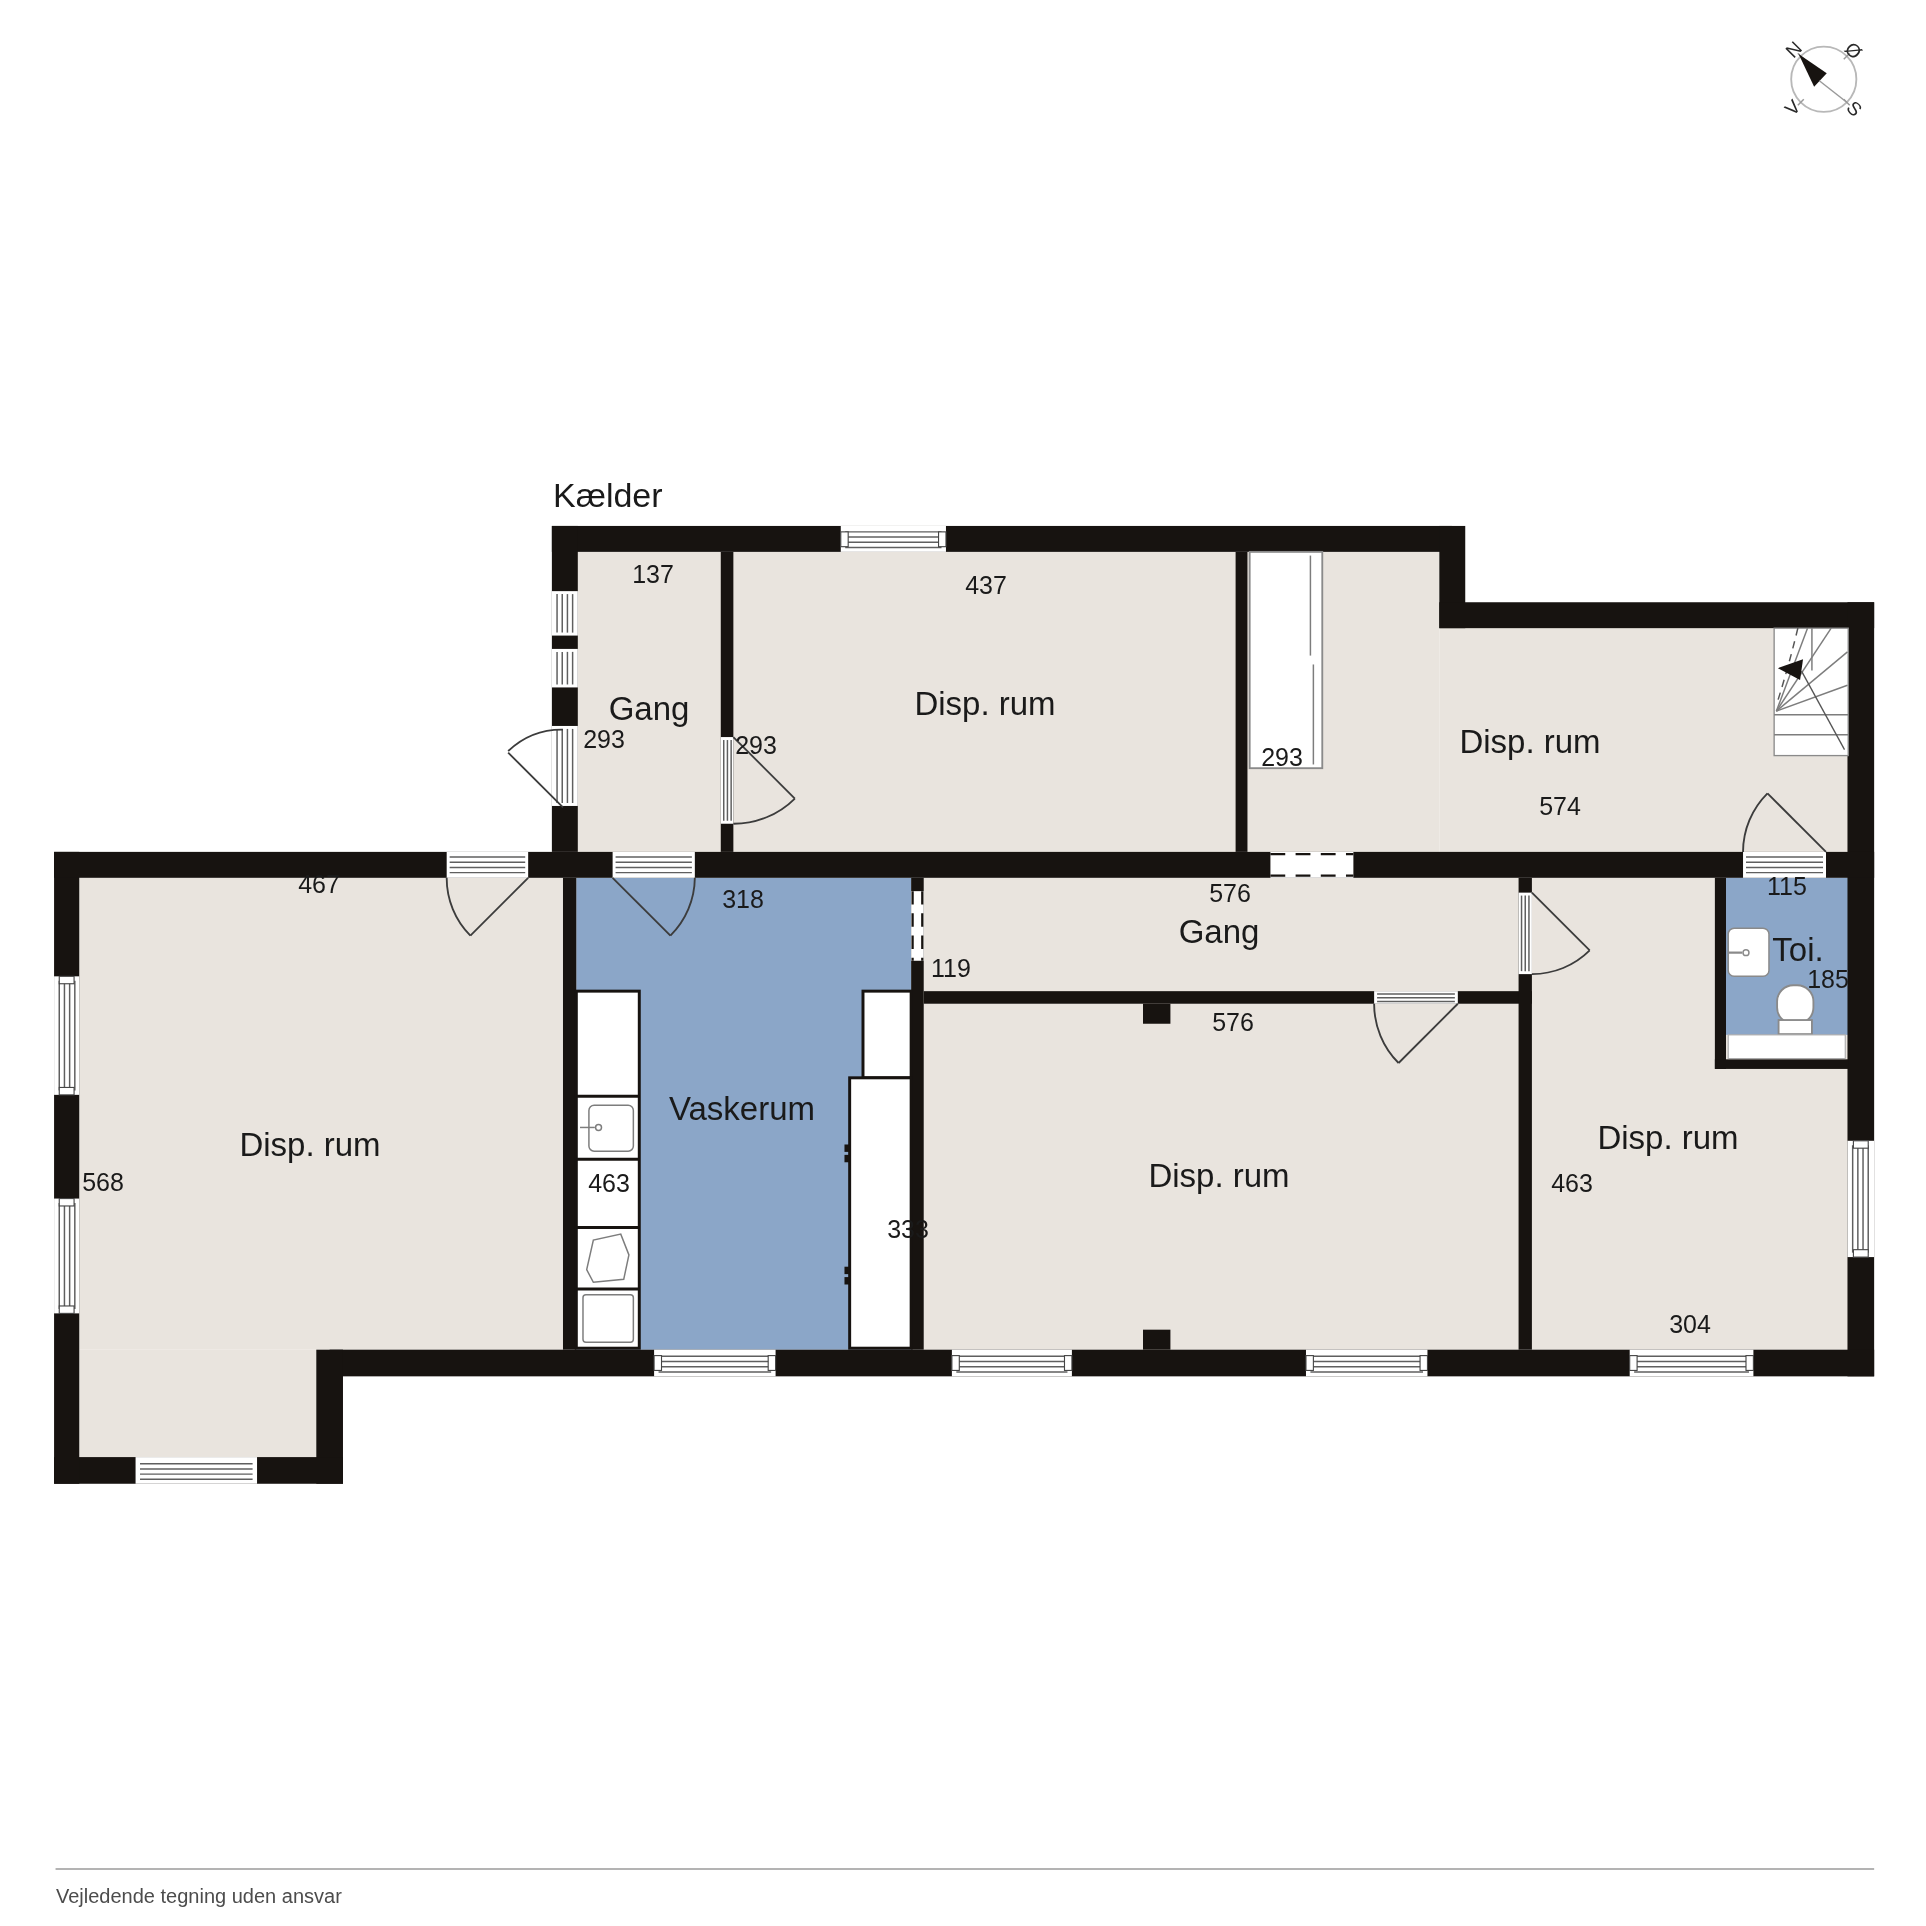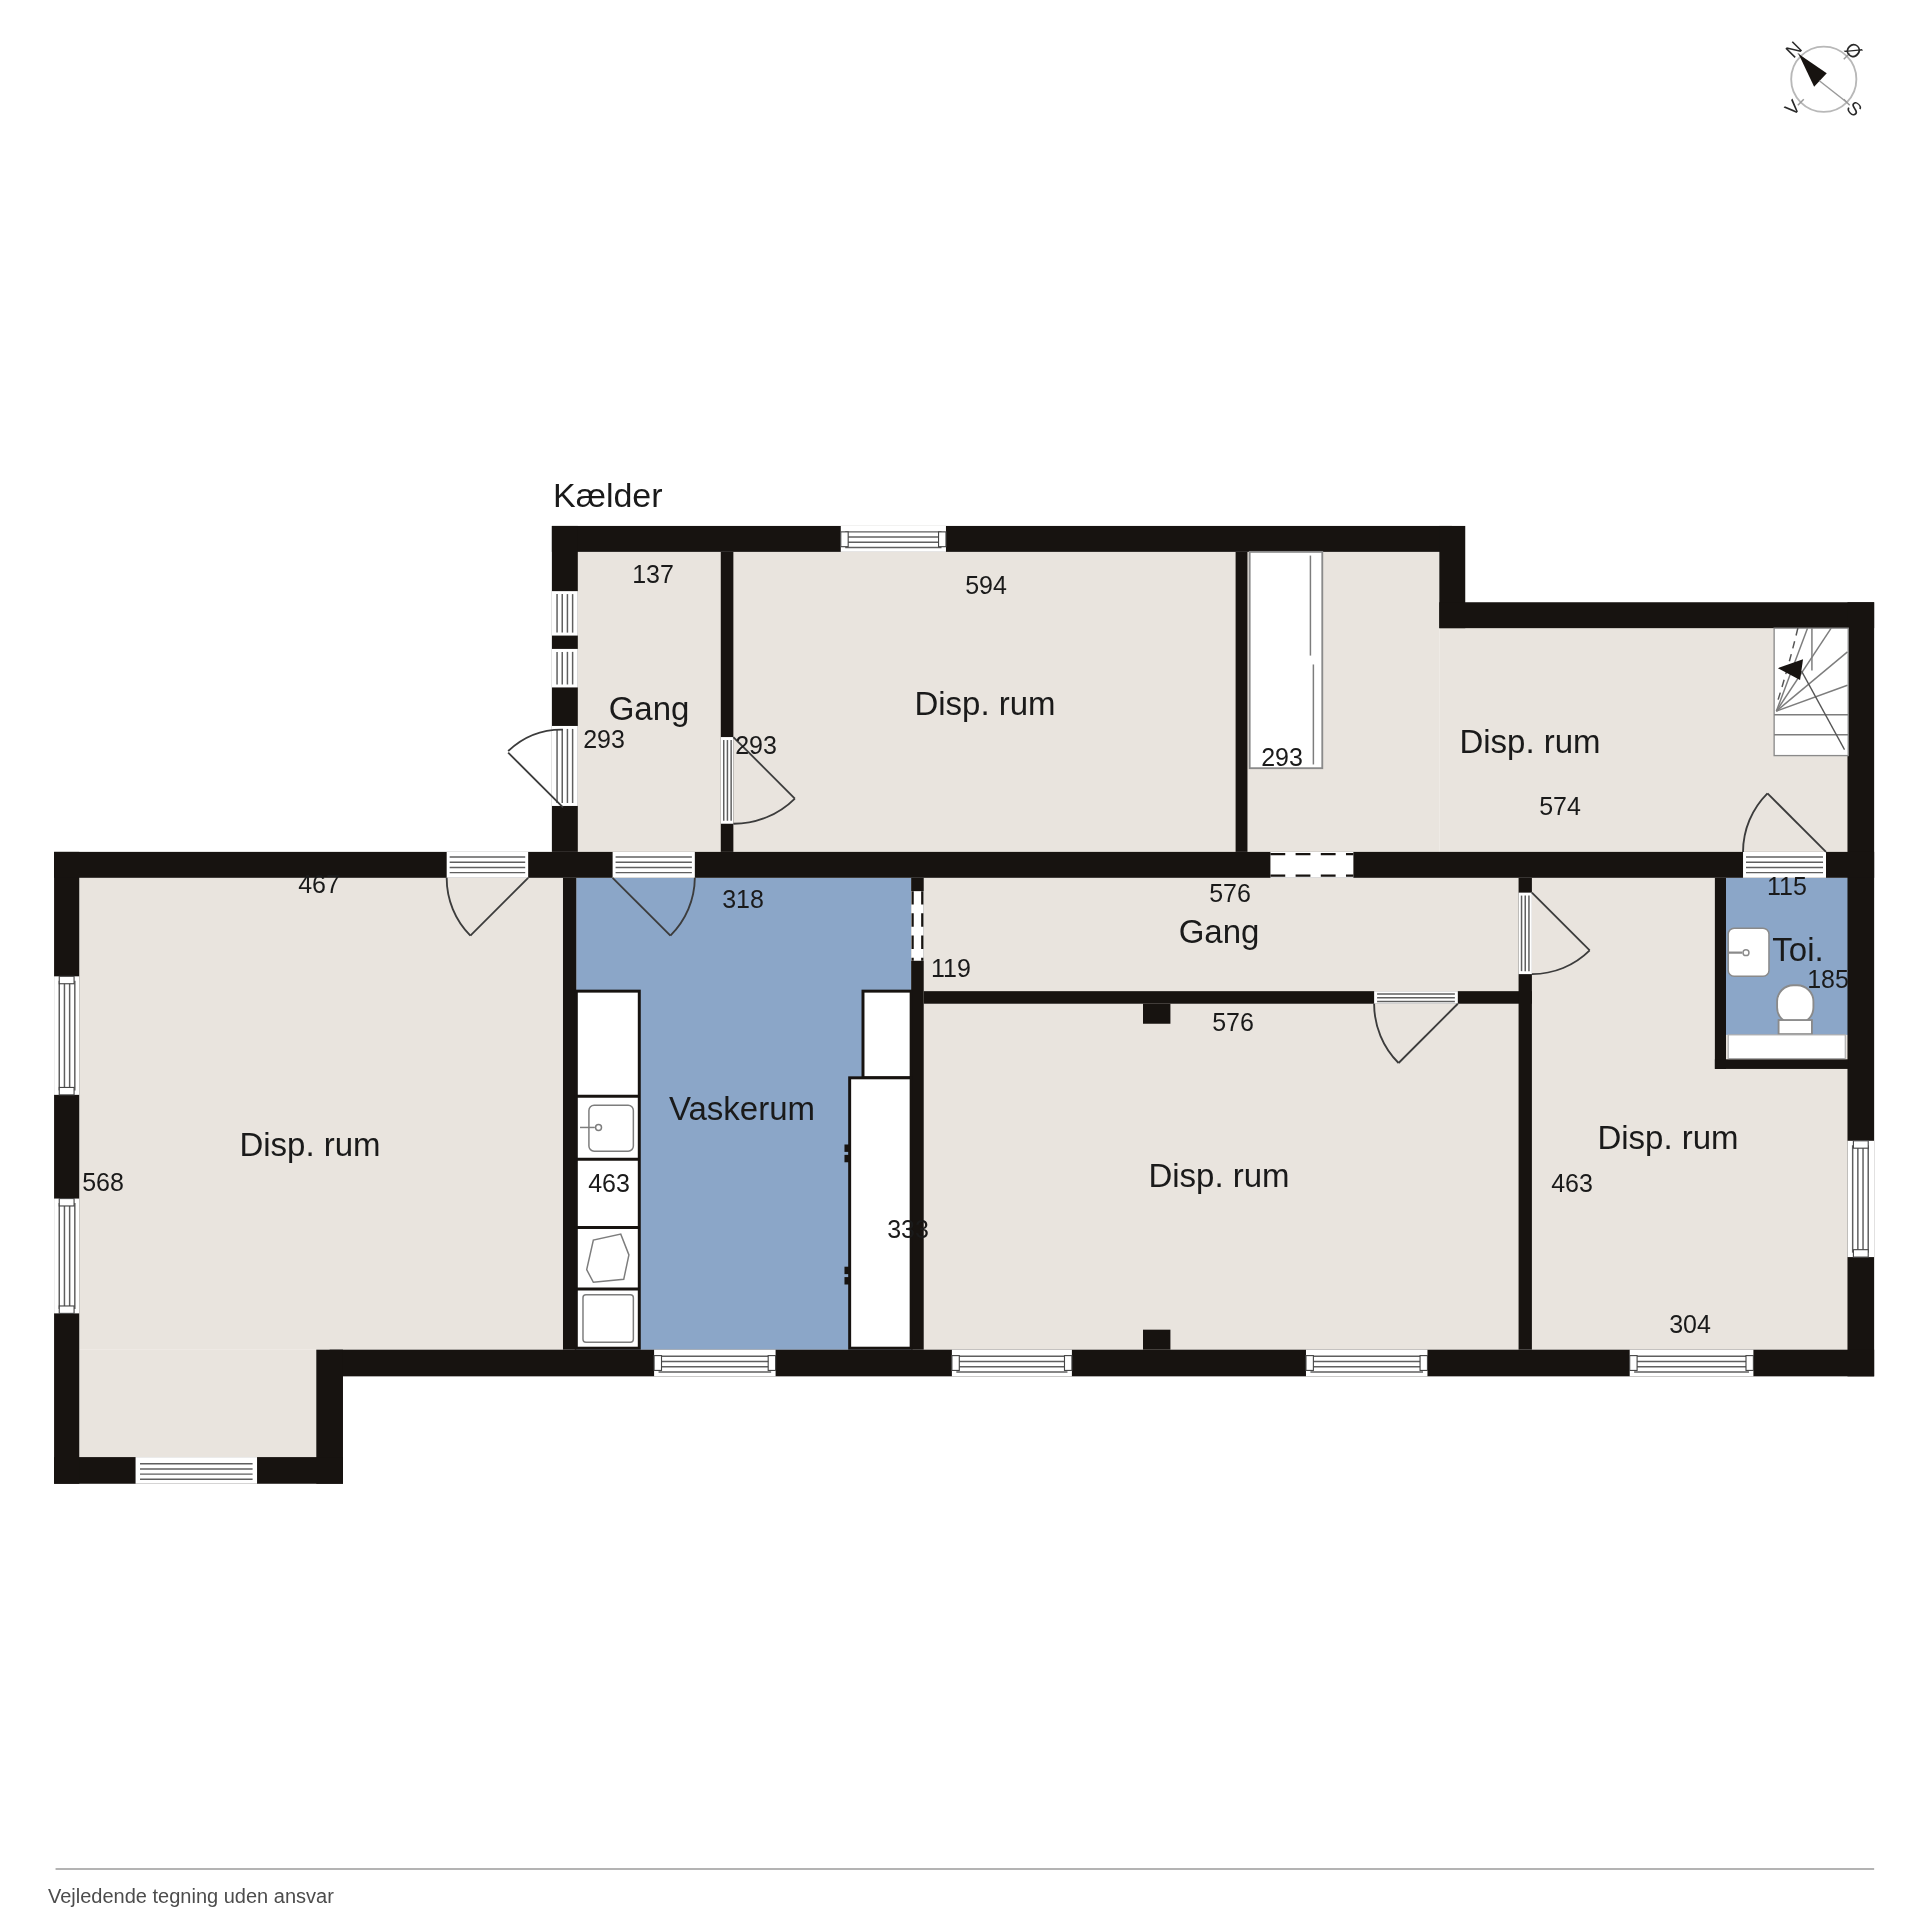--- a/index.html
+++ b/index.html
@@ -319,21 +319,21 @@
   </g>
 </svg>
 
   <div class="title" style="left:553px;top:495px">Kælder</div>
 
   <div class="lbl room" style="left:649px;top:709px">Gang</div>
   <div class="lbl dim" style="left:653px;top:574px">137</div>
   <div class="lbl dim" style="left:604px;top:739px">293</div>
 
   <div class="lbl room" style="left:985px;top:704px">Disp. rum</div>
-  <div class="lbl dim" style="left:986px;top:585px">594</div>
+  <div class="lbl dim" style="left:986px;top:585px">437</div>
   <div class="lbl dim" style="left:756px;top:745px">293</div>
 
   <div class="lbl room" style="left:1530px;top:742px">Disp. rum</div>
   <div class="lbl dim" style="left:1282px;top:757px">293</div>
   <div class="lbl dim" style="left:1560px;top:806px">574</div>
 
   <div class="lbl dim" style="left:1230px;top:893px">576</div>
   <div class="lbl room" style="left:1219px;top:932px">Gang</div>
   <div class="lbl dim" style="left:951px;top:968px">119</div>
   <div class="lbl dim" style="left:1233px;top:1022px">576</div>
@@ -355,15 +355,15 @@
 
   <div class="lbl dim" style="left:1787px;top:886px">115</div>
   <div class="lbl room" style="left:1798px;top:950px">Toi.</div>
   <div class="lbl dim" style="left:1828px;top:979px">185</div>
 
   <div class="compass-letter" style="left:1794px;top:50px;transform:translate(-50%,-50%) rotate(-45deg)">N</div>
   <div class="compass-letter" style="left:1853px;top:51px;transform:translate(-50%,-50%) rotate(45deg)">Ø</div>
   <div class="compass-letter" style="left:1793px;top:108px;transform:translate(-50%,-50%) rotate(-45deg)">V</div>
   <div class="compass-letter" style="left:1854px;top:109px;transform:translate(-50%,-50%) rotate(45deg)">S</div>
 
-  <div class="footer" style="left:48px;top:1885px">Vejledende tegning uden ansvar</div>
+  <div class="footer" style="left:56px;top:1885px">Vejledende tegning uden ansvar</div>
 </div>
 
 
 </body></html>

